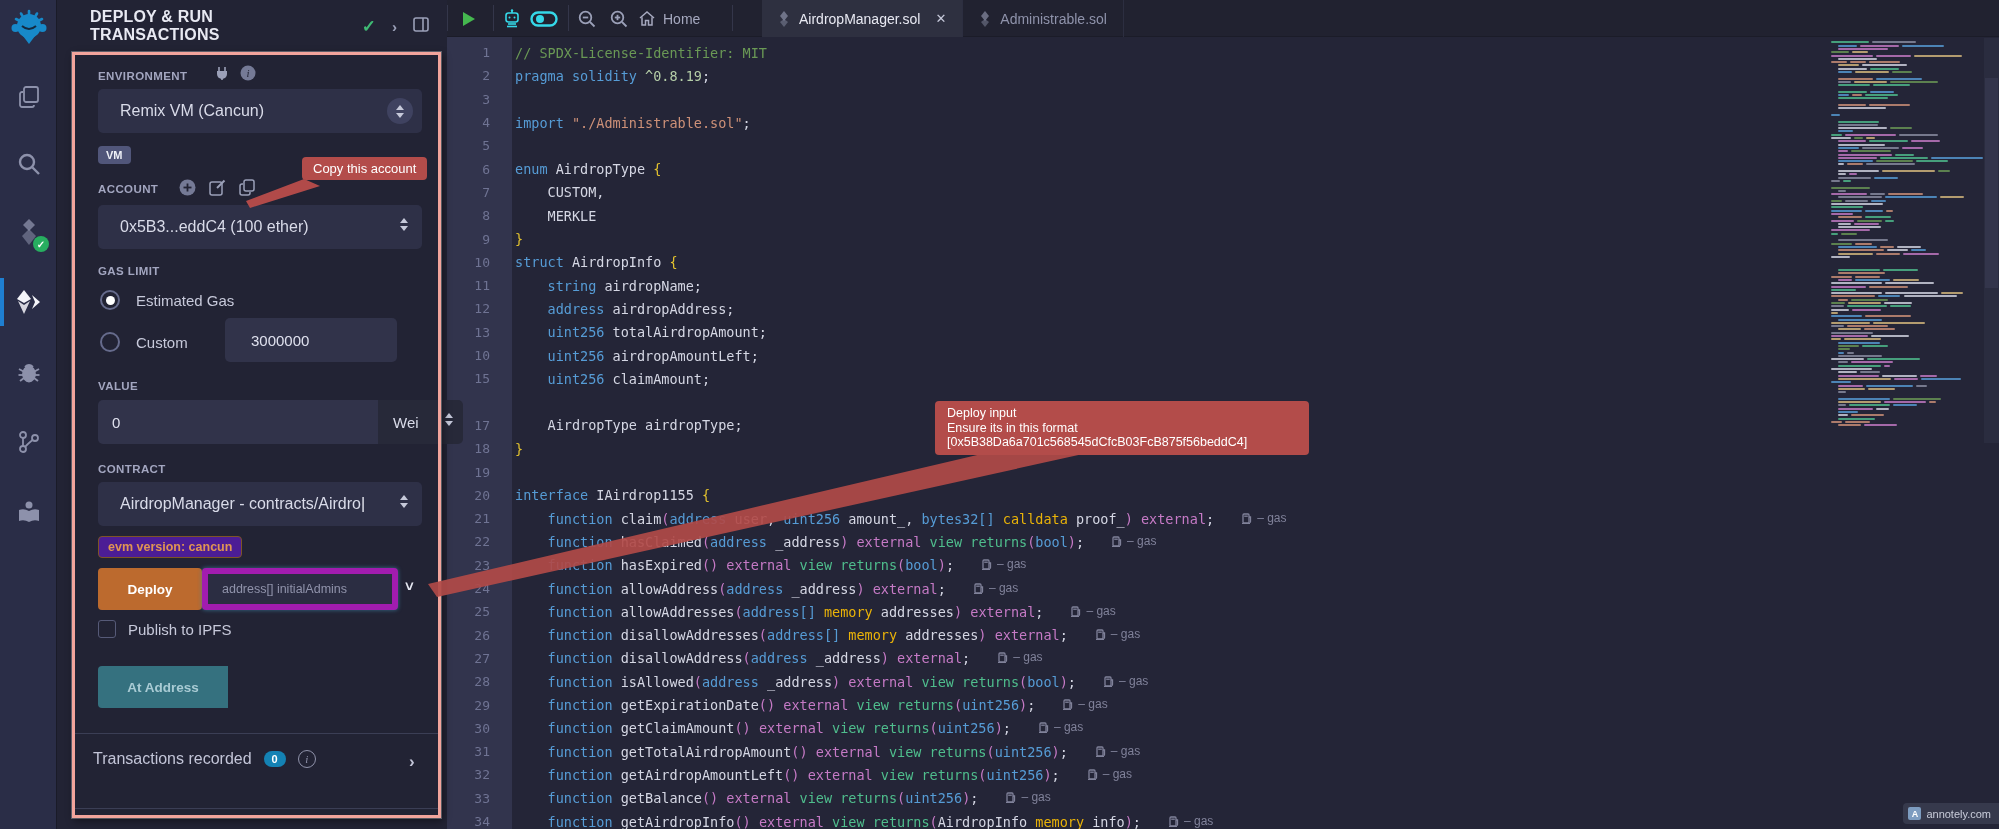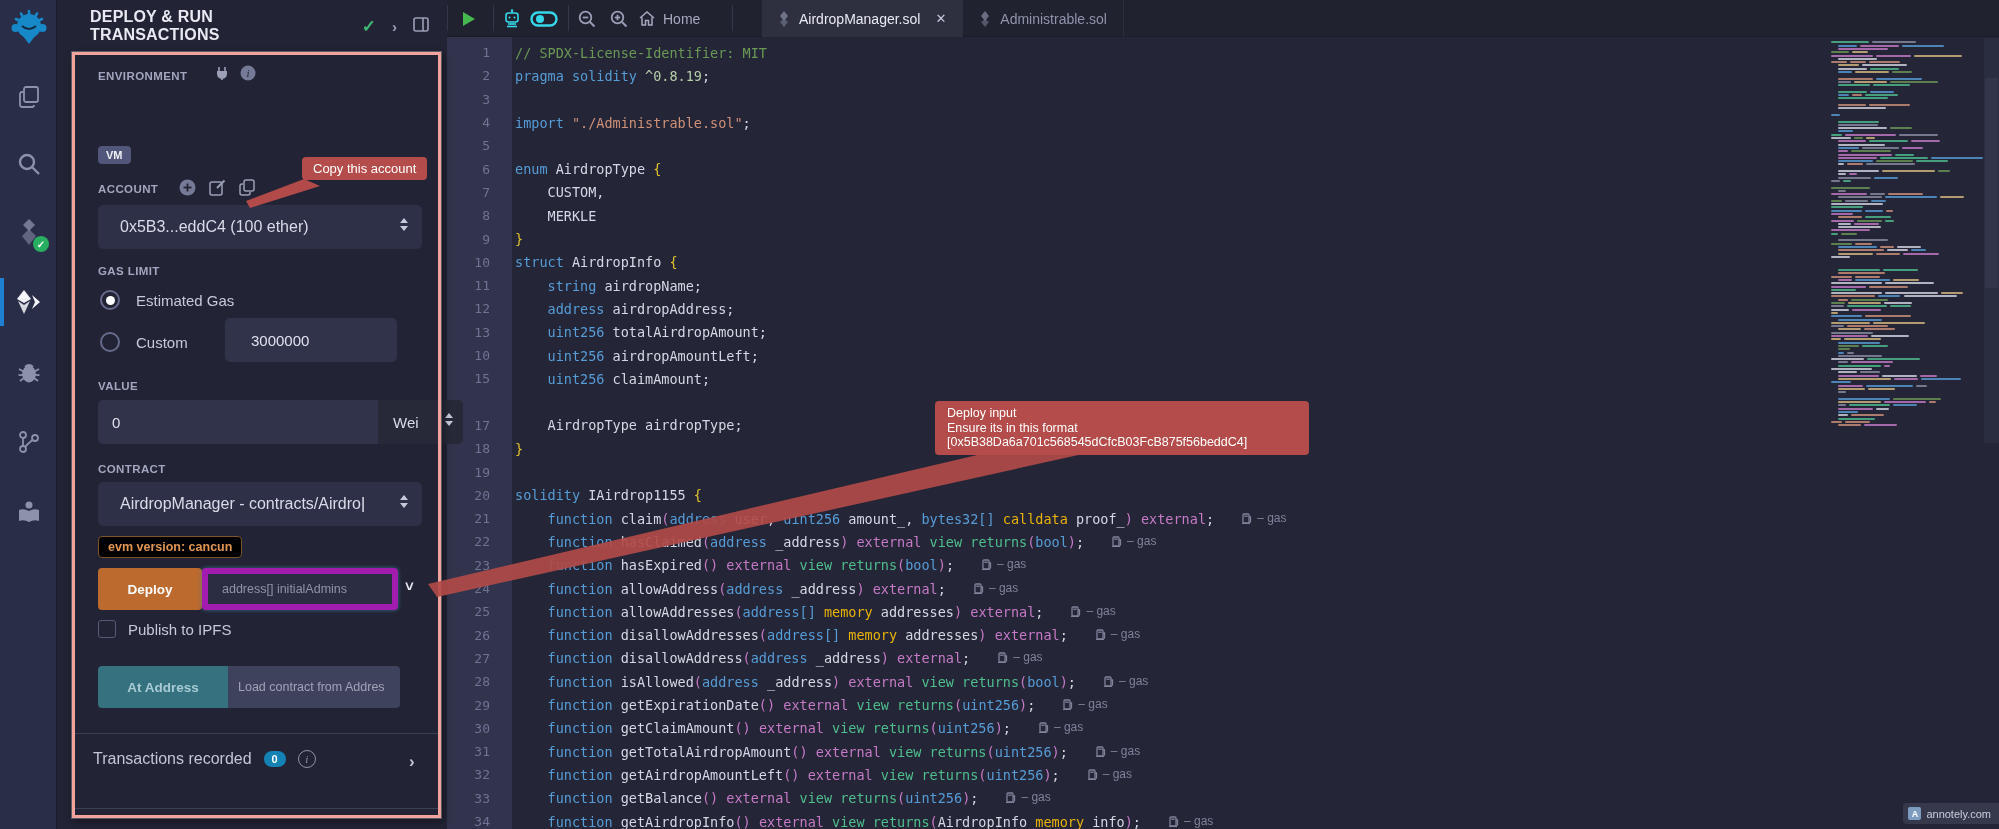--- a/index.html
+++ b/index.html
@@ -31,21 +31,21 @@
   .tri-dn { width:0; height:0; border-left:4px solid transparent; border-right:4px solid transparent; border-top:5px solid #c6c9da; }
   .stepper { position:absolute; right:14px; top:13px; display:flex; flex-direction:column; gap:3px; }
   .vm-badge { position:absolute; left:41px; top:146px; background:#51567a; color:#eef0f7; font-size:11px; font-weight:bold; border-radius:4px; padding:3px 8px; }
   .mini-ic { color:#9ba0b8; display:inline-flex; align-items:center; }
   .row-icons { position:absolute; display:flex; gap:13px; align-items:center; }
   .radio { width:20px; height:20px; border-radius:50%; border:2px solid #666b8c; display:inline-flex; align-items:center; justify-content:center; flex:none; cursor:pointer; }
   .radio .dot { width:9px; height:9px; border-radius:50%; background:#fff; }
   .radio-row { position:absolute; left:43px; display:flex; align-items:center; gap:16px; color:#c7c9da; font-size:15px; }
   .tinput { position:absolute; background:#31334a; border:none; border-radius:5px; color:#dfe1ee; font-size:15px; font-family:"Liberation Sans",sans-serif; padding:0 14px; outline:none; }
   .wei-zone { position:absolute; left:280px; top:0; width:85px; height:44px; background:#272939; border-radius:0 5px 5px 0; display:flex; align-items:center; color:#d9dbe9; font-size:15px; padding-left:15px; }
-  .evm-badge { position:absolute; left:41px; top:536px; background:#000000; border:1px solid #7d5426; border-radius:4px; color:#e09553; font-size:12.5px; font-weight:bold; padding:3px 9px; }
+  .evm-badge { position:absolute; left:41px; top:536px; background:#4c1d95; border:1px solid #7d5426; border-radius:4px; color:#e09553; font-size:12.5px; font-weight:bold; padding:3px 9px; }
   .btn { display:flex; align-items:center; justify-content:center; font-weight:bold; font-size:13.5px; border-radius:4px; cursor:pointer; }
   .deploy-btn { position:absolute; left:41px; top:568px; width:104px; height:42px; background:#bc6a2e; color:#fff; }
   .deploy-input { position:absolute; left:145px; top:568px; width:196px; height:42px; background:#2b2d42; border:6px solid #a21caf; box-shadow:0 0 4px rgba(63,128,160,.8); border-radius:4px; color:#dfe1ee; font-size:12.5px; padding:0 10px 0 14px; outline:none; font-family:"Liberation Sans",sans-serif; }
   .deploy-input::placeholder { color:#9093ab; }
   .deploy-chev { position:absolute; left:348px; top:578px; color:#e6e8f2; font-size:15px; font-weight:bold; cursor:pointer; }
   .chk-row { position:absolute; left:41px; top:620px; display:flex; align-items:center; gap:12px; color:#c7c9da; font-size:15px; }
   .chk { width:18px; height:18px; border:1.5px solid #565a78; border-radius:3px; background:transparent; cursor:pointer; }
   .ataddr-btn { position:absolute; left:41px; top:666px; width:130px; height:42px; background:#35717f; color:#a9cbd4; }
   .ataddr-input { position:absolute; left:171px; top:666px; width:172px; height:42px; background:#3f425c; border:none; border-radius:0 4px 4px 0; color:#a0a3b8; font-size:12.5px; padding:0 10px; outline:none; font-family:"Liberation Sans",sans-serif; }
   .ataddr-input::placeholder { color:#a0a3b8; }
@@ -191,20 +191,27 @@
           <path d="M2 5 h10 v3 a5 5 0 0 1 -10 0 z" fill="currentColor" stroke="none"></path>
           <line x1="7" y1="11" x2="7" y2="14"></line>
         </svg>
     </span>
     <span class="mini-ic" style="position:absolute; left:183px; top:65px">
       <svg width="16" height="16" viewBox="0 0 16 16">
           <circle cx="8" cy="8" r="7.5" fill="#757a96"></circle>
           <text x="8" y="12" text-anchor="middle" font-size="11" font-family="Liberation Serif,serif" font-style="italic" fill="#222334">i</text>
         </svg>
     </span>
+    <div class="select-box" style="top:89px">
+      <span class="txt">Remix VM (Cancun)</span>
+      <span class="circle-stepper">
+          <span class="tri-up"></span>
+          <span class="tri-dn"></span>
+        </span>
+    </div>
     <div class="vm-badge">VM</div>
 
     <div class="sec-label" style="left:41px; top:183px">ACCOUNT</div>
     <div class="row-icons" style="left:122px; top:179px">
       <span class="mini-ic">
         <svg width="17" height="17" viewBox="0 0 17 17">
             <circle cx="8.5" cy="8.5" r="8" fill="#757a96"></circle>
             <line x1="8.5" y1="4.5" x2="8.5" y2="12.5" stroke="#222334" stroke-width="1.8"></line>
             <line x1="4.5" y1="8.5" x2="12.5" y2="8.5" stroke="#222334" stroke-width="1.8"></line>
           </svg>
@@ -269,21 +276,20 @@
     <div class="btn deploy-btn">Deploy</div>
     <input class="deploy-input" placeholder="address[] initialAdmins" style="">
     <span class="deploy-chev">˅</span>
 
     <div class="chk-row">
       <span class="chk"></span>
       <span>Publish to IPFS</span>
     </div>
 
     <div class="btn ataddr-btn" style="border-radius:4px 0 0 4px">At Address</div>
-    <input class="ataddr-input" placeholder="Load contract from Addres" style="">
 
     <div class="pdivider" style="top:733px"></div>
     <div class="tx-row">
       <span>Transactions recorded</span>
       <span class="tx-badge">0</span>
       <span class="info-circ">i</span>
     </div>
     <span class="tx-chev">›</span>
     <div class="pdivider" style="top:808px"></div>
 
@@ -428,21 +434,21 @@
         <div class="cl" style="top: 400.1px;">
           <span class="ln">18</span>
           <span class="ct"><span class="tk-y">}</span></span>
         </div>
         <div class="cl" style="top: 423.4px;">
           <span class="ln">19</span>
           <span class="ct"></span>
         </div>
         <div class="cl" style="top: 446.7px;">
           <span class="ln">20</span>
-          <span class="ct"><span class="tk-k">solidity </span><span class="tk-p">IAirdrop1155 </span><span class="tk-y">{</span></span>
+          <span class="ct"><span class="tk-k">interface </span><span class="tk-p">IAirdrop1155 </span><span class="tk-y">{</span></span>
         </div>
         <div class="cl" style="top: 470px;">
           <span class="ln">21</span>
           <span class="ct"><span class="tk-p">    </span><span class="tk-k">function</span><span class="tk-p"> claim</span><span class="tk-m">(</span><span class="tk-k">address</span><span class="tk-p"> user, </span><span class="tk-k">uint256</span><span class="tk-p"> amount_, </span><span class="tk-k">bytes32[]</span><span class="tk-p"> </span><span class="tk-o">calldata</span><span class="tk-p"> proof_</span><span class="tk-m">)</span><span class="tk-p"> </span><span class="tk-m">external</span><span class="tk-p">;</span><span class="gas"><svg width="10" height="12" viewBox="0 0 10 12" fill="none" stroke="#80829a" stroke-width="1.3">
                 <rect x="1" y="2" width="6" height="9" rx="1"></rect>
                 <line x1="2.2" y1="4.2" x2="5.8" y2="4.2"></line>
                 <path d="M7 5 h1.5 v4.5 a1 1 0 0 1 -1 1"></path>
                 <line x1="0" y1="11.5" x2="8" y2="11.5"></line>
               </svg> <span>– gas</span></span></span>
         </div>

